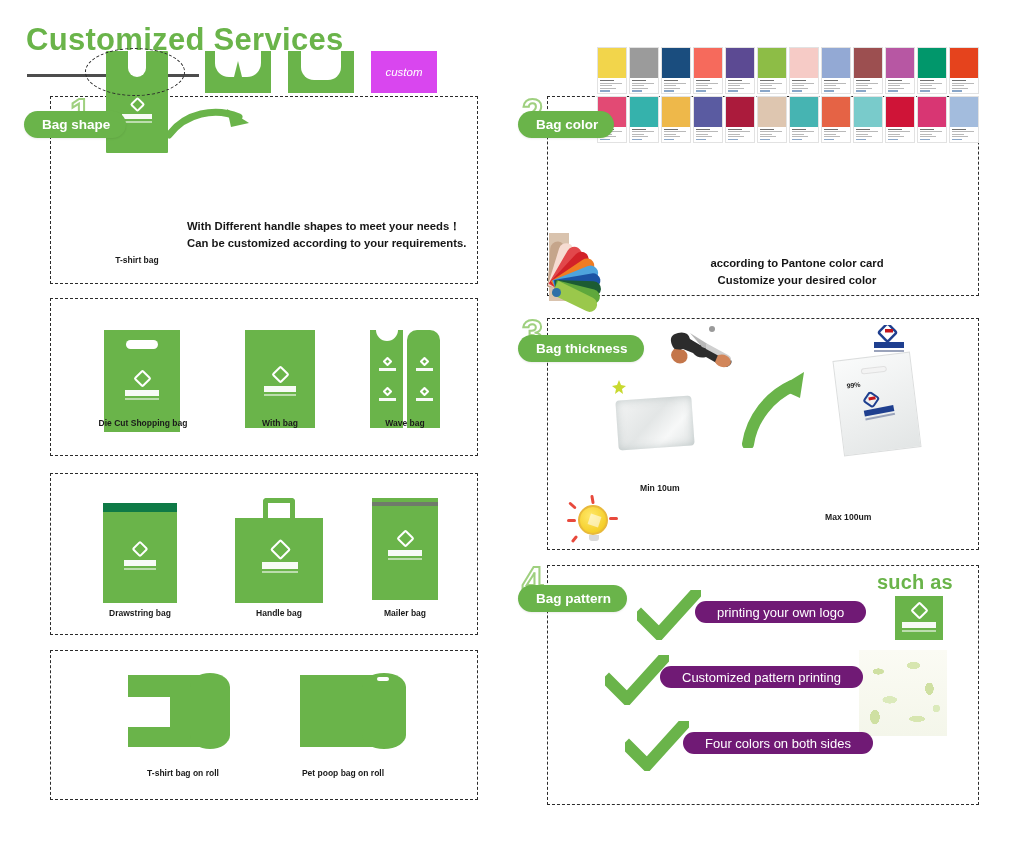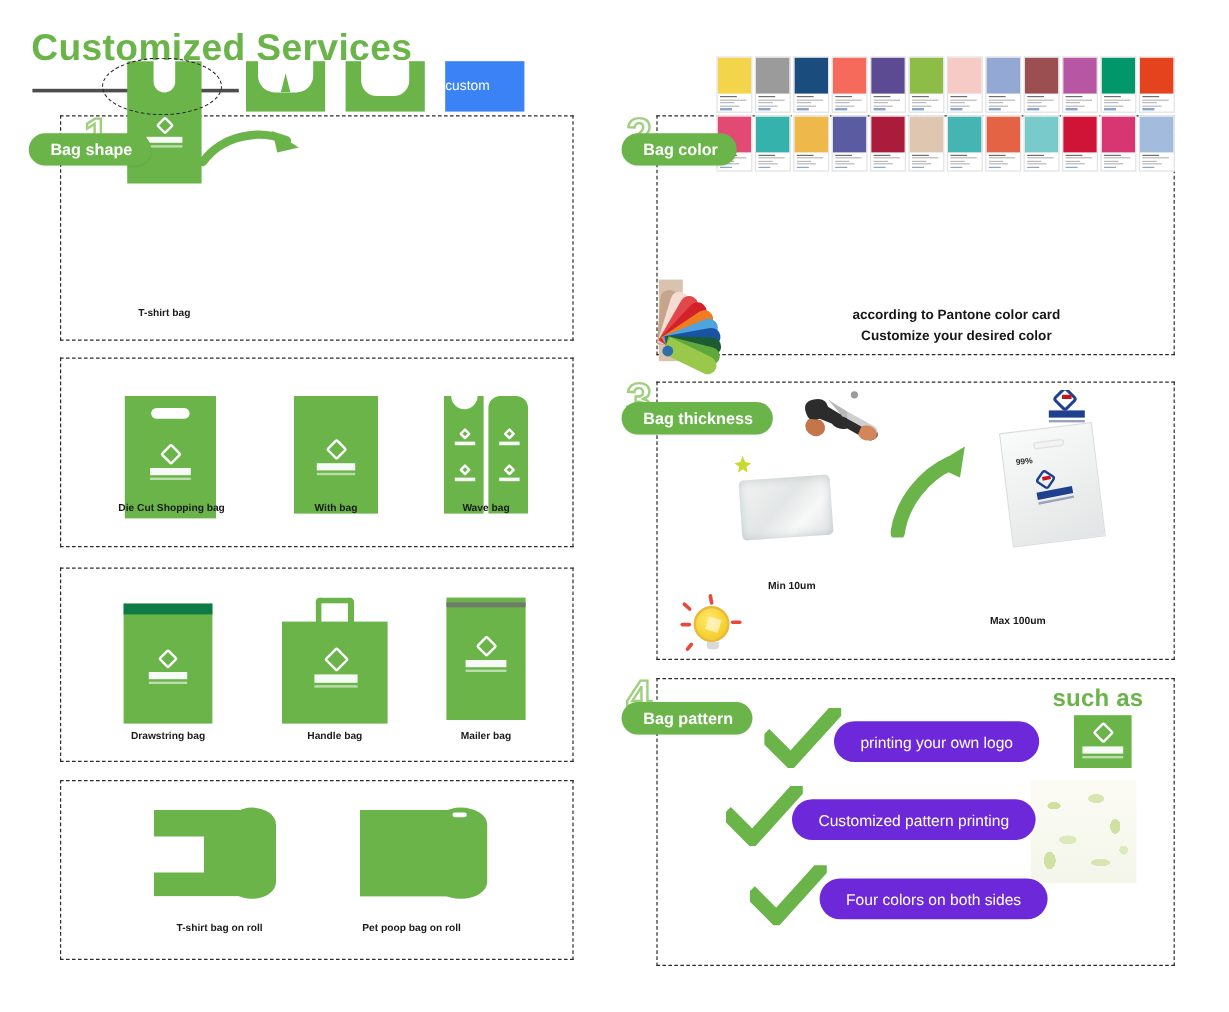--- a/index.html
+++ b/index.html
@@ -81,23 +81,23 @@
   .tshirt-body { border-radius: 1px; }
   .handle-notch { position: absolute; background: #fff; }
   .dash-ellipse {
     position: absolute;
     border: 1.4px dashed #2b2b2b;
     border-radius: 50%;
     background: transparent;
     z-index: 4;
   }
   .custom-box {
-    position: absolute; background: #3b82f6;
-    display: flex; align-items: center; justify-content: flex-start;
-    color: #fff; font-size: 11.5px;
+    position: absolute; background: #d946ef;
+    display: flex; align-items: center; justify-content: center;
+    color: #fff; font-size: 11.5px; font-style: italic;
   }
   .desc-text {
     position: absolute; font-size: 11.3px; font-weight: bold;
     color: #161616; line-height: 17px; white-space: nowrap;
   }
 
   
   .swatch-grid {
     position: absolute; display: grid;
     grid-template-columns: repeat(12, 30px);
@@ -170,22 +170,22 @@
     position: absolute; font-size: 11.5px; font-weight: bold;
     color: #e8201f; white-space: nowrap;
   }
   .um-label {
     position: absolute; font-size: 8.6px; font-weight: bold; color: #1a1a1a;
     white-space: nowrap;
   }
 
   
   .pill {
-    position: absolute; height: 34px; border-radius: 17px;
-    background: #6d28d9; color: #fff;
+    position: absolute; height: 22px; border-radius: 17px;
+    background: #701a75; color: #fff;
     display: flex; align-items: center; justify-content: center;
     font-size: 13px; padding: 0 22px; white-space: nowrap;
   }
   .check svg { display: block; }
   .suchas {
     position: absolute; font-size: 20px; font-weight: bold;
     color: #6ab44a; letter-spacing: .2px;
   }
   .logo-tile {
     position: absolute; background: #6ab44a;
@@ -244,20 +244,24 @@
   </div>
 
   <div class="bag" style="left:238px; top:51px; width:66px; height:42px;">
     <div class="handle-notch" style="left:13px; top:-1px; width:40px; height:30px; border-radius:0 0 13px 13px;"></div>
   </div>
 
   <div class="custom-box" style="left:321px; top:51px; width:66px; height:42px;">
     <span>custom</span>
   </div>
 
+  <div class="desc-text" style="left:137px; top:218px;">
+    <div>With Different handle shapes to meet your needs！</div>
+    <div>Can be customized according to your requirements.</div>
+  </div>
 
   <div class="panel" style="left:0; top:298px; width:428px; height:158px;"></div>
 
   <div class="bag" style="left:54px; top:330px; width:76px; height:102px;">
     <div style="position:absolute;left:22px;top:10px;width:32px;height:9px;background:#fff;border-radius:5px;"></div>
     <div class="logo" style="left:20px; top:42px; width:36px;">
       <div class="mark" style="width:13px;height:13px;border-radius:2px;"></div>
       <div class="cn" style="width:34px;height:6px;margin-top:5px;"></div>
       <div class="en" style="width:34px;height:2px;margin-top:2px;"></div>
     </div>

